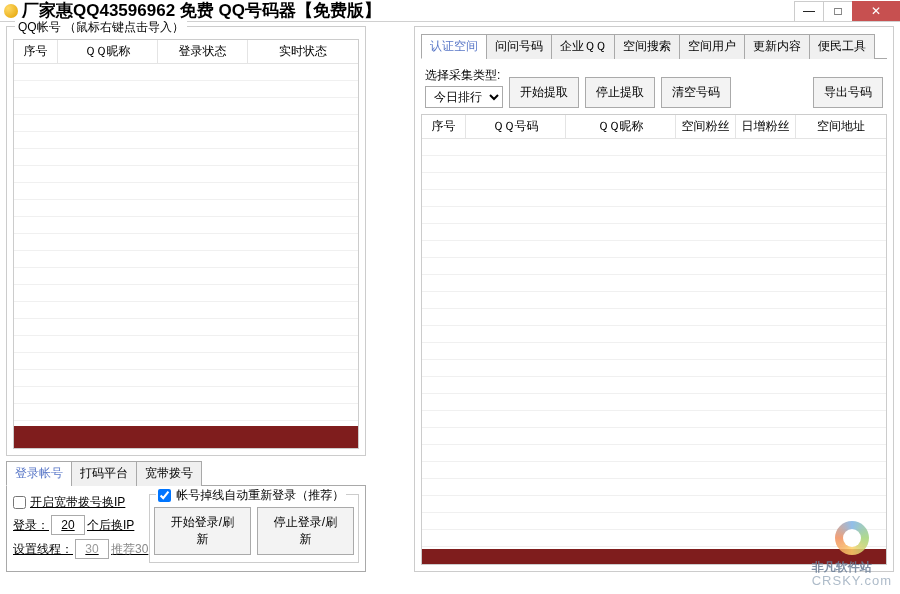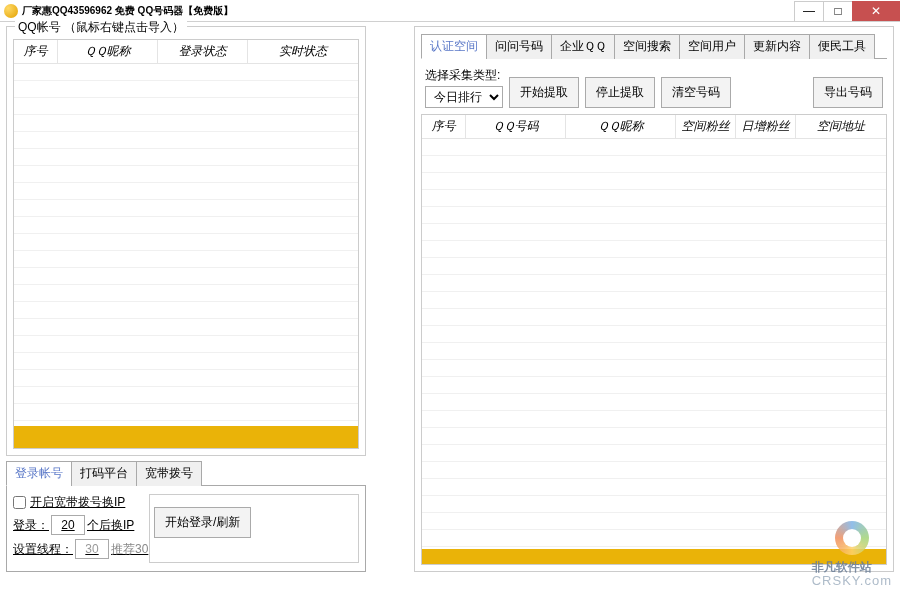--- a/index.html
+++ b/index.html
@@ -1,31 +1,31 @@
 <!DOCTYPE html>
 <html><head>
 <meta charset="utf-8">
 <style>
 * { box-sizing: border-box; margin: 0; padding: 0; font-family: "Microsoft YaHei", SimSun, sans-serif; font-size: 12px; }
 body { background: #fff; width: 900px; height: 594px; overflow: hidden; position: relative; }
 .titlebar { height: 22px; background: #fff; border-bottom: 1px solid #d0d0d0; display: flex; align-items: center; padding-left: 4px; }
 .titlebar-icon { width: 14px; height: 14px; border-radius: 50%; background: radial-gradient(circle at 30% 30%, #ffd966, #e2a100); margin-right: 4px; }
-.titlebar-text { font-weight: bold; font-size: 10px; }
+.titlebar-text { font-weight: bold; font-size: 17px; }
 .winbtns { margin-left: auto; display: flex; }
 .winbtn { width: 30px; height: 20px; display: flex; align-items: center; justify-content: center; border: 1px solid #ccc; border-bottom: none; margin-left: -1px; background: #fff; }
 .winbtn.close { background: #c75050; color: #fff; width: 48px; border-color: #c75050; }
 .content { display: flex; height: 554px; padding: 4px 6px 4px 6px; gap: 6px; }
 .left { width: 360px; display: flex; flex-direction: column; justify-content: flex-end; }
 .right { flex: 1; display: flex; flex-direction: column; border: 1px solid #ccc; padding: 6px; margin-left: 42px; }
 .groupbox { border: 1px solid #ccc; padding: 6px; position: relative; }
 .groupbox .legend { position: absolute; top: -8px; left: 8px; background: #fff; padding: 0 3px; font-size: 12px; }
 .tabs { display: flex; border-bottom: 1px solid #a9a9a9; }
 .tab { padding: 3px 8px; border: 1px solid #a9a9a9; border-bottom: none; background: #f0f0f0; margin-right: -1px; position: relative; top: 1px; cursor: pointer; }
 .tab.active { background: #fff; border-bottom: 1px solid #fff; color: #5a78c8; }
-.table { border: 1px solid #ccc; background: #eab308; font-style: italic; }
+.table { border: 1px solid #ccc; background: #7f1d1d; }
 .thead { display: flex; background: #fff; border-bottom: 1px solid #e4e4e4; }
 .th { padding: 3px 4px; border-right: 1px solid #e4e4e4; text-align: center; }
 .tbody { background: #fff; }
 .trow { height: 17px; border-bottom: 1px solid #f0f0f0; }
 .btn { border: 1px solid #aaa; background: #f3f3f3; padding: 6px 10px; cursor: pointer; }
 select, input[type=text] { border: 1px solid #aaa; padding: 2px 4px; font-size: 12px; background: #fff; }
 input[type=checkbox] { vertical-align: middle; margin-right: 2px; }
 .left .table { flex: 1; margin-top: 6px; }
 .left .tbody { height: 362px; overflow: hidden; }
 .bottom-tabs-box { margin-top: 4px; }
@@ -123,22 +123,27 @@
             <input type="text" class="small-input" value="20" style="">
             <span>个后换IP</span>
           </div>
           <div>
             <span>设置线程：</span>
             <input type="text" class="small-input disabled-input" disabled="" value="30" style="">
             <span style="color:#888">推荐30</span>
           </div>
         </div>
         <div class="bottom-right">
+          <span class="legend2">
+            <input type="checkbox" checked="" style="">
+            <span>帐号掉线自动重新登录（推荐）</span>
+          </span>
           <div style="display:flex;gap:6px;margin-top:6px">
             <button class="btn">开始登录/刷新</button>
+            <button class="btn">停止登录/刷新</button>
           </div>
         </div>
       </div>
     </div>
   </div>
 
   <div class="right">
     <div class="tabs">
       <div class="tab active">认证空间</div>
       <div class="tab">问问号码</div>

